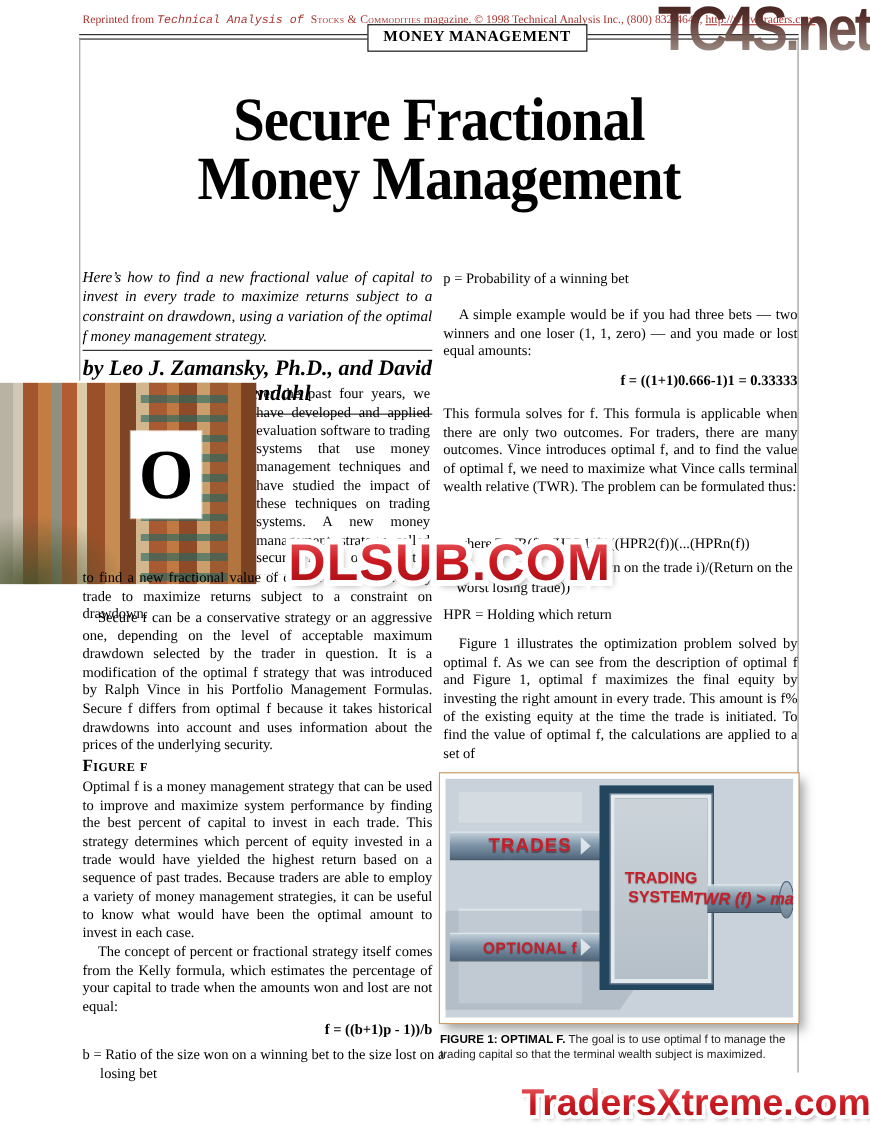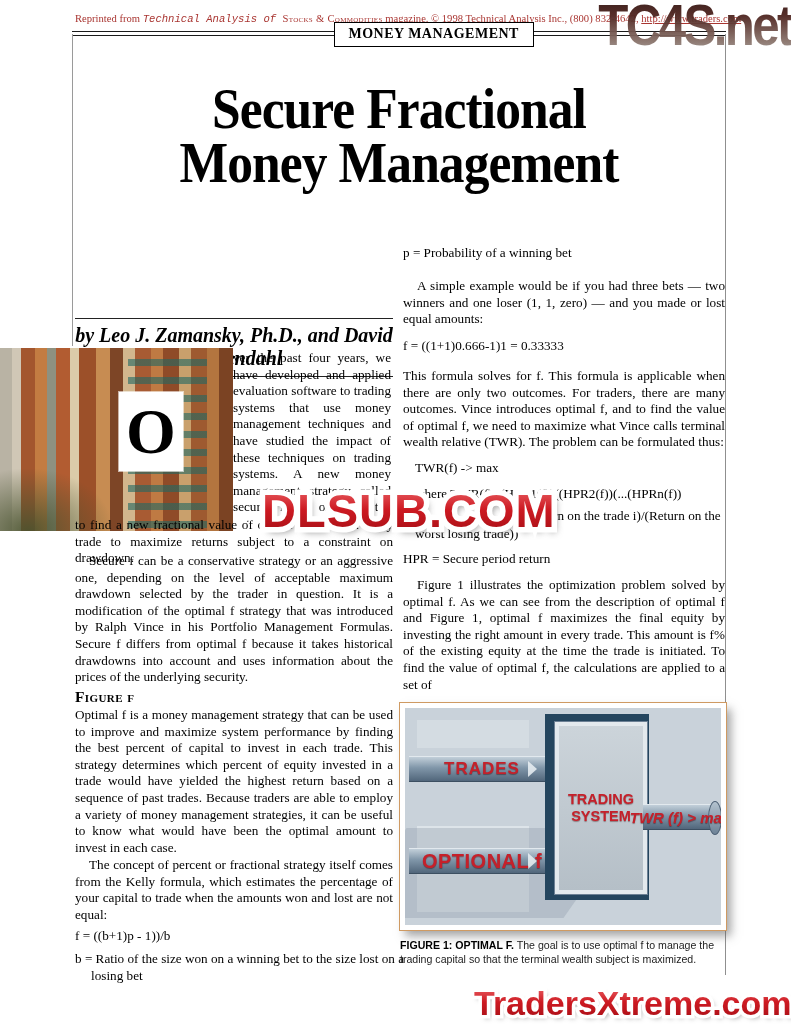--- a/index.html
+++ b/index.html
@@ -45,21 +45,21 @@
     font-weight:bold; font-size:56px; line-height:54px; letter-spacing:-1px;
     transform:scaleX(.92); transform-origin:center top;
     font-family:"Liberation Serif", serif;
   }
 
   
   .tx{position:absolute; font-size:13.2px; line-height:16.6px; text-align:justify; }
   .colL{left:75px; width:318px;}
   .colR{left:403px; width:322px;}
   .indent{text-indent:14px;}
-  .center{text-align:left;}
+  .center{text-align:right;font-weight:bold;}
   .abstract{font-style:italic; font-size:13.8px; line-height:18px;}
   .byline{
     position:absolute; left:75px; top:318px; width:318px;
     border-top:1.6px solid #222; border-bottom:1.6px solid #222;
     padding:5px 0 6px; text-align:center;
     font-weight:bold; font-style:italic; font-size:20px;
   }
   .heading{
     position:absolute; left:75px; top:688px; width:318px;
     font-weight:bold; font-size:15.5px; font-variant:small-caps; letter-spacing:.4px;
@@ -123,21 +123,21 @@
   .pipe .arrow{
     position:absolute; right:18px; top:4px; width:0; height:0;
     border-left:9px solid rgba(235,241,245,.85);
     border-top:8px solid transparent; border-bottom:8px solid transparent;
   }
   .pipe-label{
     position:relative; z-index:2; color:#c5202a; font-weight:bold;
     text-shadow:0 1px 1px rgba(60,10,10,.45); white-space:nowrap;
   }
   .pipe-trades{left:4px; top:48px; width:146px; font-size:17px; letter-spacing:1px;}
-  .pipe-optional{left:4px; top:140px; width:146px; font-size:20px; letter-spacing:.5px;}
+  .pipe-optional{left:4px; top:140px; width:146px; font-size:14px; letter-spacing:.5px;}
   .pipe-out{left:238px; top:96px; width:74px; font-size:15px; font-style:italic;}
   .sys-frame{position:absolute; left:140px; top:6px; width:104px; height:186px; background:#24455e;}
   .sys-front{
     position:absolute; left:150px; top:14px; width:84px; height:164px;
     background:linear-gradient(180deg,#ccd4da 0%,#b5bfc7 100%);
     border:4px solid #e3e9ed; outline:1px solid #6c8094;
     display:flex; align-items:center; justify-content:center; text-align:center;
   }
   .sys-label{color:#c5202a; font-weight:bold; font-size:14.5px; line-height:17px; text-shadow:0 1px 1px rgba(60,10,10,.4);}
   .caption{
@@ -171,20 +171,21 @@
   <div class="v-rule-left"></div>
   <div class="v-rule-right"></div>
   <div class="section-box">MONEY MANAGEMENT</div>
   <div class="tc4s">TC4S.net</div>
 
   <div class="title">
     <div>Secure Fractional</div>
     <div>Money Management</div>
   </div>
 
+  <div class="tx colL abstract" style="top:243px;">Here’s how to find a new fractional value of capital to invest in every trade to maximize returns subject to a constraint on drawdown, using a variation of the optimal f money management strategy.</div>
   <div class="byline">by Leo J. Zamansky, Ph.D., and David C. Stendahl</div>
 
   <div class="painting">
     <div class="dropcap-box">
       <span class="dropcap">O</span>
     </div>
   </div>
 
   <div class="tx wrapcol">ver the past four years, we have developed and applied evaluation software to trading systems that use money management techniques and have studied the impact of these techniques on trading systems. A new money management strategy called secure f is one of the outcomes of that work, and here,</div>
   <div class="tx colL" style="top:517px;">to find a new fractional value of capital to invest in every trade to maximize returns subject to a constraint on drawdown.</div>
@@ -193,25 +194,24 @@
   <div class="heading">Figure f</div>
   <div class="tx colL" style="top:707px;">Optimal f is a money management strategy that can be used to improve and maximize system performance by finding the best percent of capital to invest in each trade. This strategy determines which percent of equity invested in a trade would have yielded the highest return based on a sequence of past trades. Because traders are able to employ a variety of money management strategies, it can be useful to know what would have been the optimal amount to invest in each case.</div>
   <div class="tx colL indent" style="top:857px;">The concept of percent or fractional strategy itself comes from the Kelly formula, which estimates the percentage of your capital to trade when the amounts won and lost are not equal:</div>
   <div class="tx colL center" style="top:928px;">f = ((b+1)p - 1))/b</div>
   <div class="tx colL hang" style="top:951px;">b = Ratio of the size won on a winning bet to the size lost on a losing bet</div>
 
   <div class="tx colR frag" style="top:245px;">p = Probability of a winning bet</div>
   <div class="tx colR indent" style="top:278px;">A simple example would be if you had three bets — two winners and one loser (1, 1, zero) — and you made or lost equal amounts:</div>
   <div class="tx colR center" style="top:338px;">f = ((1+1)0.666-1)1 = 0.33333</div>
   <div class="tx colR" style="top:368px;">This formula solves for f. This formula is applicable when there are only two outcomes. For traders, there are many outcomes. Vince introduces optimal f, and to find the value of optimal f, we need to maximize what Vince calls terminal wealth relative (TWR). The problem can be formulated thus:</div>
-  <div class="tx colR frag" style="top:460px; padding-left:12px;">TWR(f) -&gt; max</div>
   <div class="tx colR frag" style="top:486px; padding-left:12px;">where TWR(f)=(HPR1(f))((HPR2(f))(...(HPRn(f))</div>
   <div class="tx colR frag" style="top:508px; padding-left:150px;">rn on the trade i)/(Return on the</div>
   <div class="tx colR frag" style="top:526px; padding-left:12px;">worst losing trade))</div>
-  <div class="tx colR frag" style="top:551px;">HPR = Secure period return</div>
+  <div class="tx colR frag" style="top:551px;">HPR = Holding which return</div>
   <div class="tx colR indent" style="top:577px;">Figure 1 illustrates the optimization problem solved by optimal f. As we can see from the description of optimal f and Figure 1, optimal f maximizes the final equity by investing the right amount in every trade. This amount is f% of the existing equity at the time the trade is initiated. To find the value of optimal f, the calculations are applied to a set of</div>
 
   <div class="figure">
     <div class="fig-panel2"></div>
     <div class="fig-panel"></div>
     <div class="fig-diag"></div>
     <div class="pipe pipe-trades">
       <span class="pipe-label">TRADES</span>
       <span class="arrow"></span>
       <span class="cap"></span>

